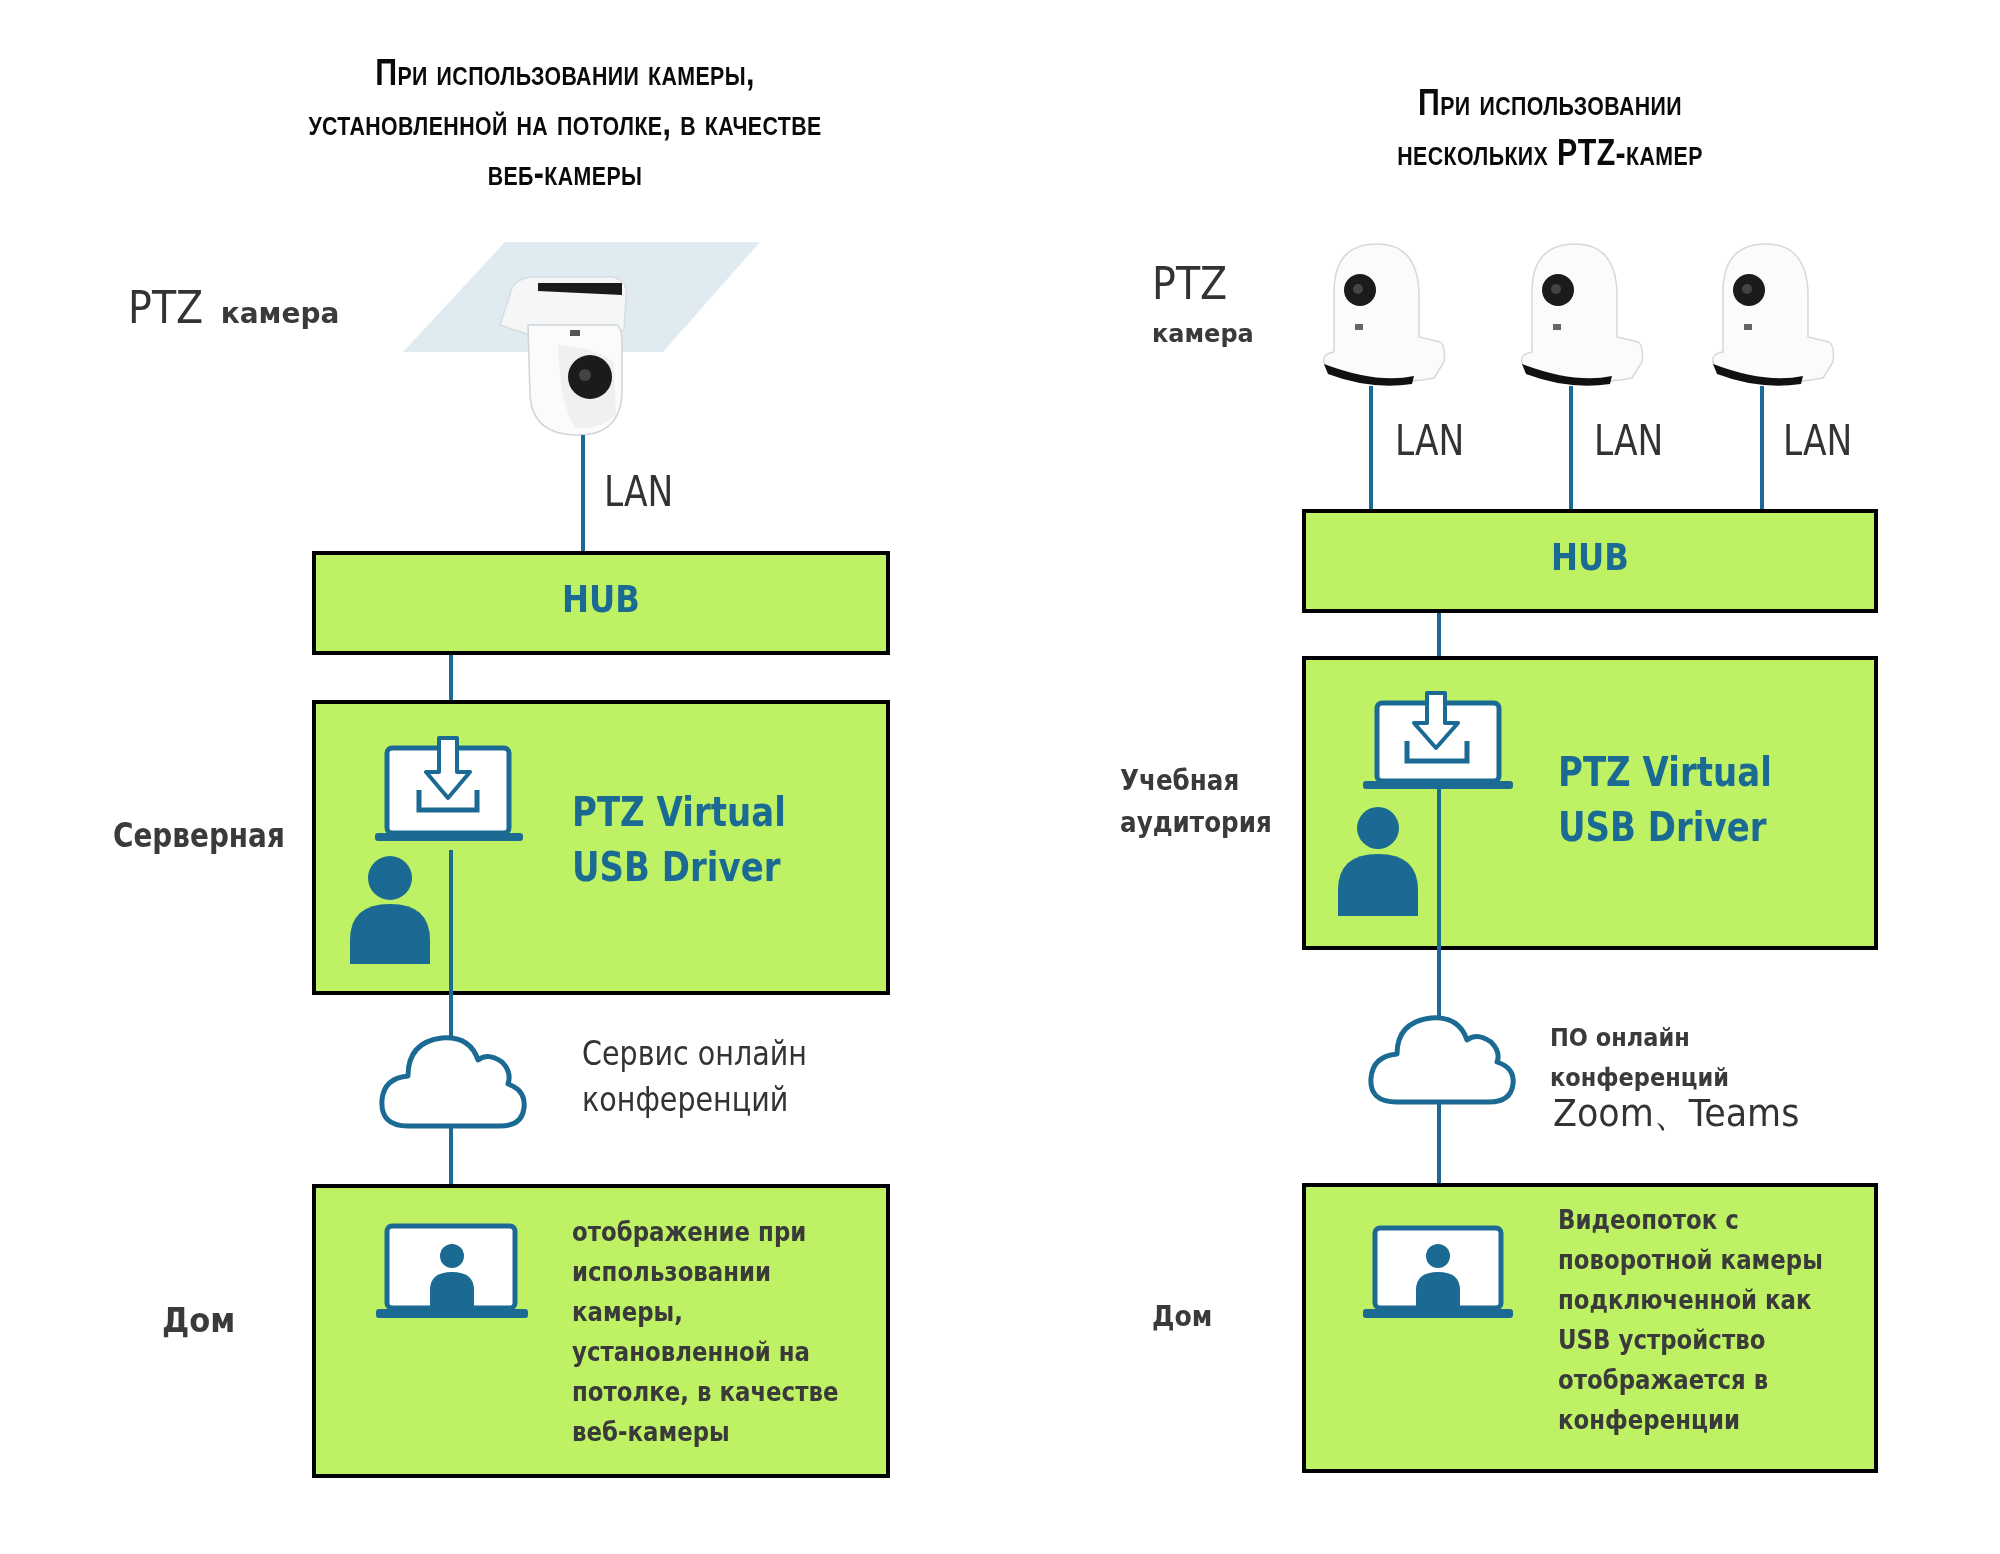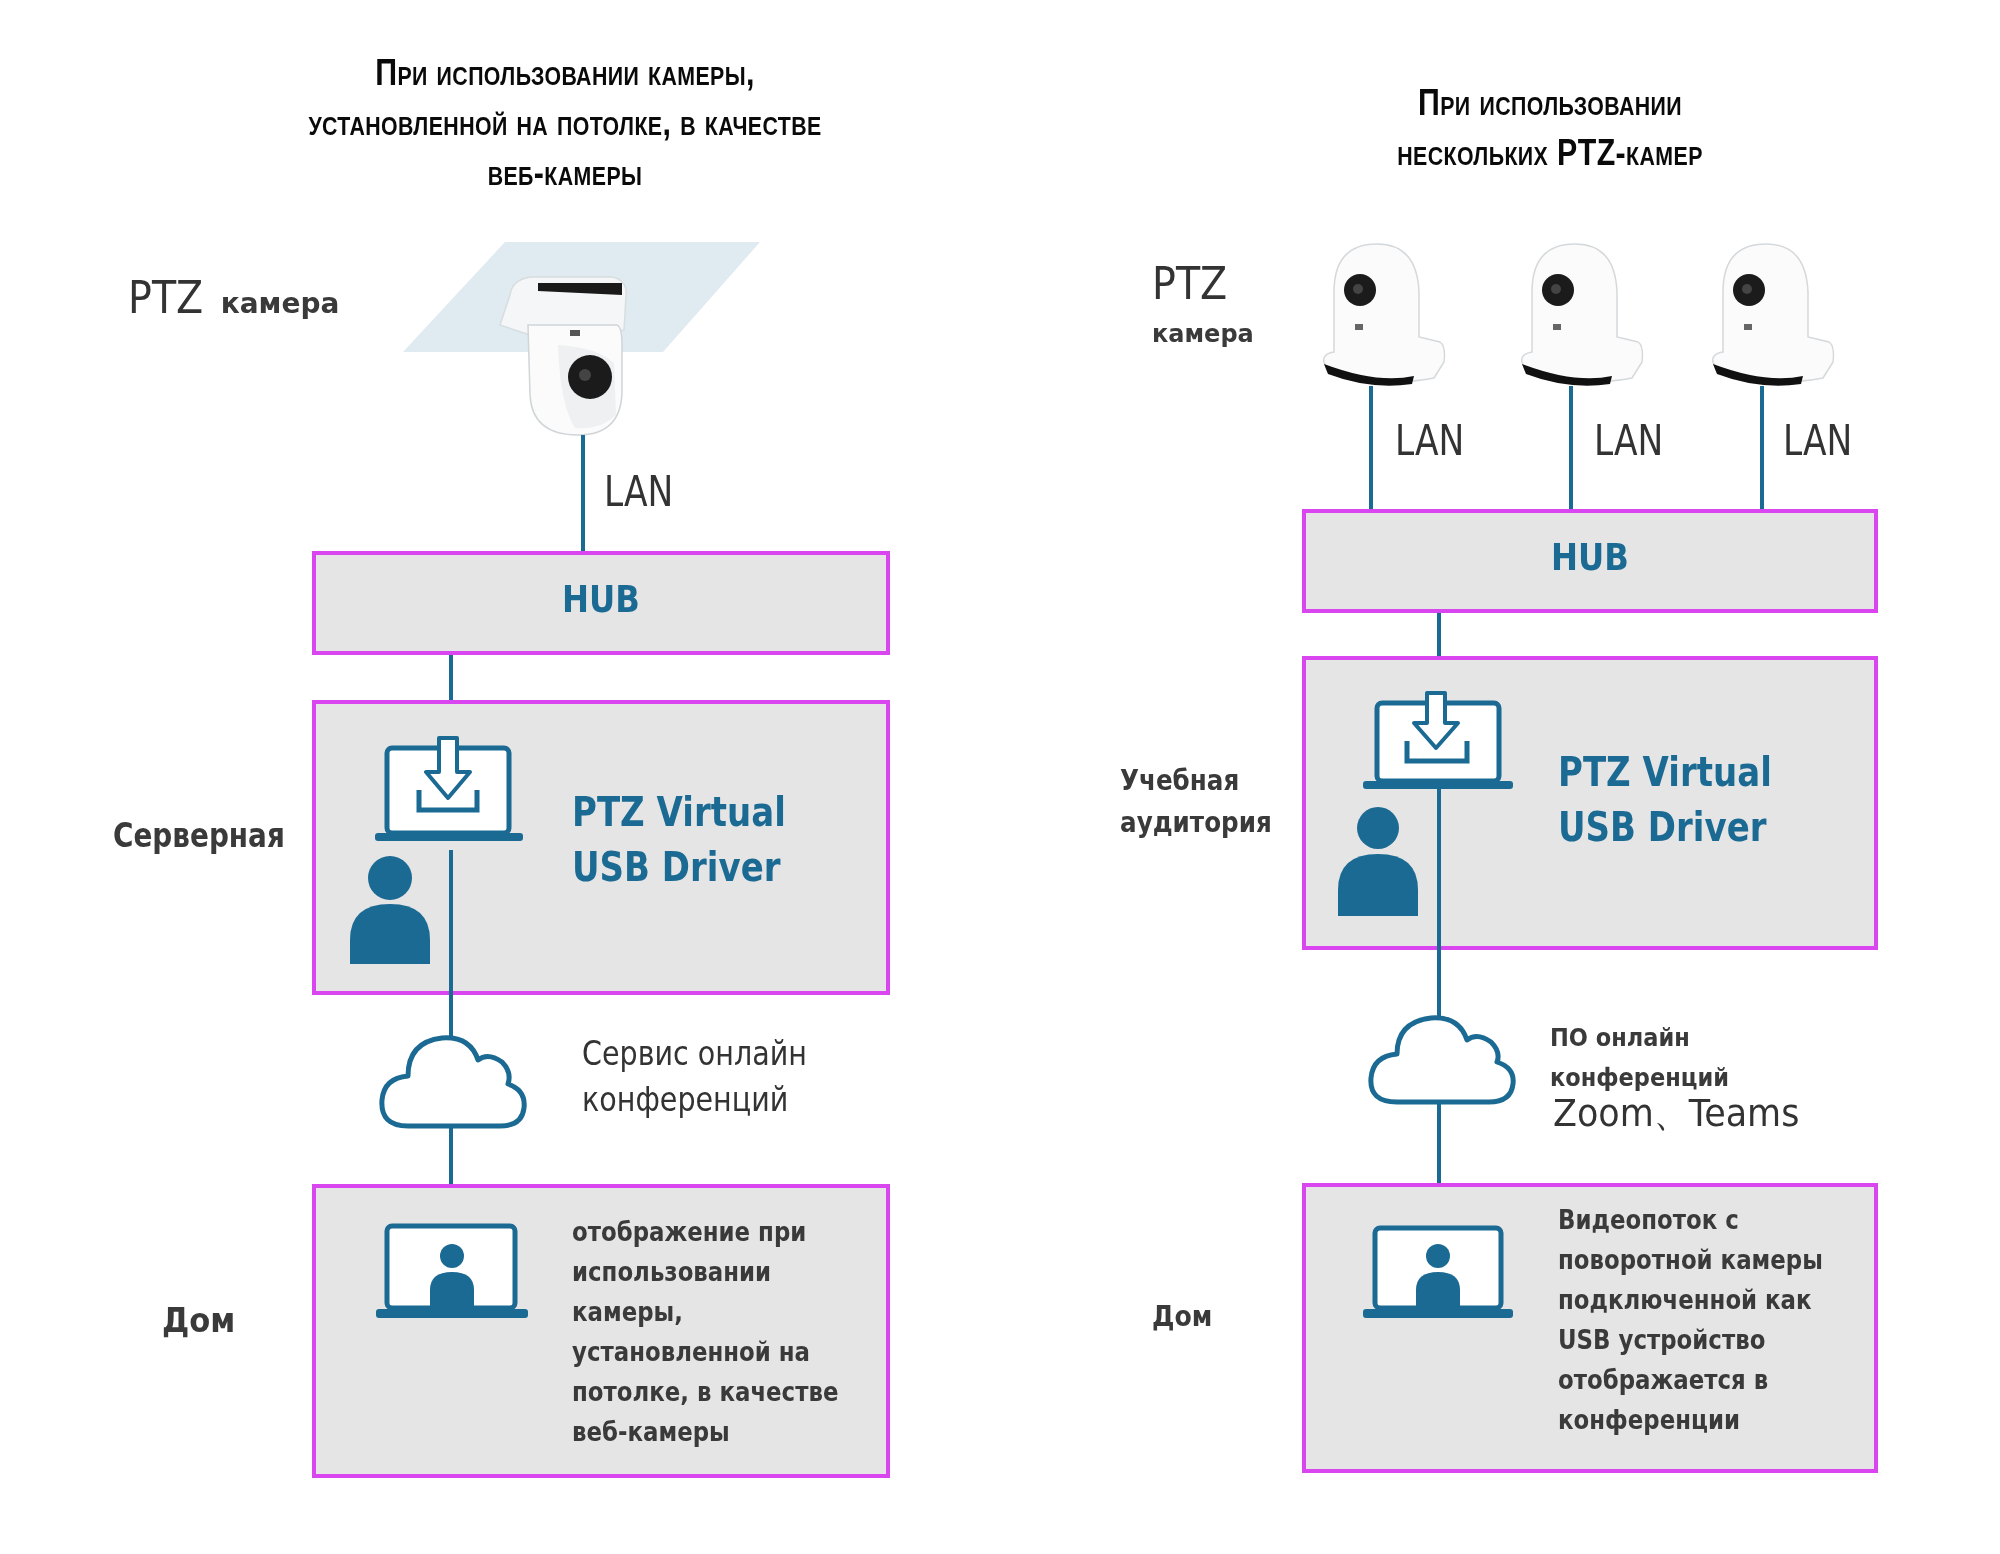--- a/index.html
+++ b/index.html
@@ -3,21 +3,21 @@
 <meta charset="utf-8">
 <style>
   html, body { margin: 0; padding: 0; background: #ffffff; }
   body { width: 2000px; height: 1554px; position: relative; overflow: hidden;
          font-family: "DejaVu Sans", sans-serif; color: #333333; }
   .abs { position: absolute; }
   .title { position: absolute; text-align: center; font-family: "Liberation Sans", sans-serif;
            font-weight: bold; color: #0a0a0a; font-size: 37px; line-height: 50px;
            font-variant: small-caps; transform: scaleX(0.82); transform-origin: center top; letter-spacing: 0.5px; }
   .title .line { display: block; white-space: nowrap; }
-  .box { position: absolute; background: #e5e5e5; border: 4px solid #d946ef; box-sizing: border-box; }
+  .box { position: absolute; background: #bef264; border: 4px solid #000000; box-sizing: border-box; }
   .hub-label { position: absolute; left: 0; right: 0; text-align: center; color: #1b6a93;
                font-family: "DejaVu Sans", sans-serif; font-weight: bold; font-size: 38px;
                transform: scaleX(0.85); }
   .vline { position: absolute; width: 4px; background: #1b6a93; }
   .side-label { position: absolute; color: #3a3a3a; font-family: "DejaVu Sans", sans-serif;
                 font-weight: bold; white-space: nowrap; transform-origin: left top; }
   .lan { position: absolute; color: #333333; font-family: "DejaVu Sans", sans-serif;
          font-size: 42px; transform: scaleX(0.82); transform-origin: left top; }
   .driver { position: absolute; color: #1b6a93; font-family: "DejaVu Sans", sans-serif;
             font-weight: bold; font-size: 40px; line-height: 55px; transform: scaleX(0.85);
@@ -36,21 +36,21 @@
 <body>
 
 <div>
 
   <div class="title" style="left:165px; top:48px; width:800px;">
     <span class="line">При использовании камеры,</span>
     <span class="line">установленной на потолке, в качестве</span>
     <span class="line">веб-камеры</span>
   </div>
 
-  <div class="abs" style="left:128px; top:272px; white-space:nowrap;">
+  <div class="abs" style="left:128px; top:282px; white-space:nowrap;">
     <span style="font-size:44px; color:#333; display:inline-block; transform:scaleX(0.9); transform-origin:left;">PTZ</span>
     <span style="font-size:28px; font-weight:bold; color:#3a3a3a; margin-left:4px;">камера</span>
   </div>
 
   <svg style="left:400px; top:235px;" width="370" height="210">
     <polygon points="105,7 360,7 263,117 3,117" fill="#dfeaf1"></polygon>
 
     <path d="M100,90 L110,60 Q112,45 130,42 L212,42 Q228,45 226,62 L224,95 L130,100 Z" fill="#f4f6f7" stroke="#d8dde0" stroke-width="1.5"></path>
     <path d="M138,48 L222,48 L222,60 L138,56 Z" fill="#1a1a1a"></path>
 

